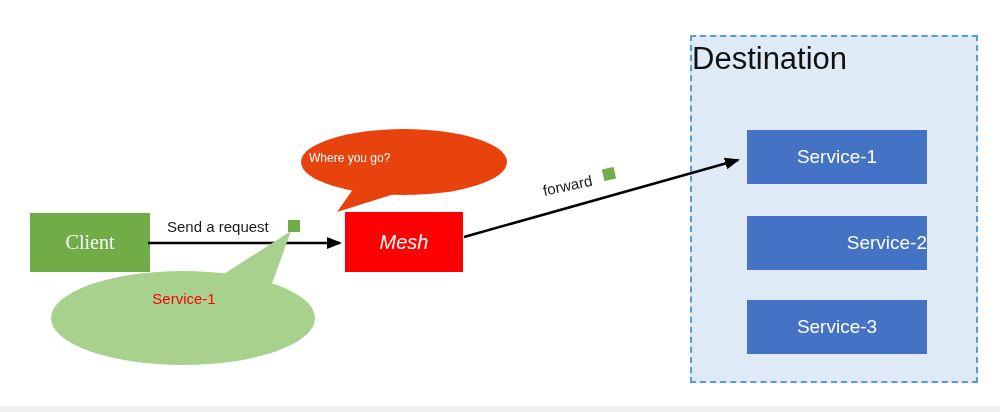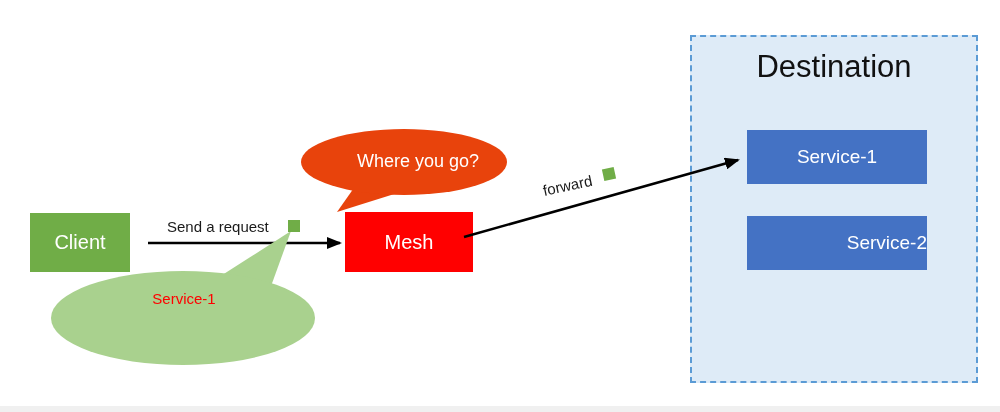--- a/index.html
+++ b/index.html
@@ -4,48 +4,48 @@
 <style>
   html,body { margin:0; padding:0; background:#ffffff; }
   .canvas {
     position:relative; width:1000px; height:412px; background:#ffffff;
     font-family:"Liberation Sans", sans-serif; overflow:hidden;
   }
   .box {
     position:absolute; display:flex; align-items:center; justify-content:center;
     color:#ffffff; font-size:20px;
   }
-  .client { left:30px; top:213px; width:100px; height:59px; background:#70AD47; }
-  .mesh   { left:345px; top:212px; width:128px; height:60px; background:#FF0000; }
+  .client { left:30px; top:213px; width:120px; height:59px; background:#70AD47;font-family:Liberation Serif, serif; }
+  .mesh   { left:345px; top:212px; width:118px; height:60px; background:#FF0000;font-style:italic; }
 
   .dest {
     position:absolute; left:690px; top:35px; width:288px; height:348px;
     background:#DEEBF7; border:2px dashed #5B9BD5; box-sizing:border-box;
   }
-  .dest-title { margin-top:12px; text-align:center; font-size:31px; color:#111111; }
+  .dest-title { margin-top:4px; font-size:31px; color:#111111; }
   .svc {
     position:absolute; left:55px; width:180px; height:54px; background:#4472C4;
     color:#ffffff; font-size:19px; display:flex; align-items:center; justify-content:center;
   }
   .svc1 { top:93px; } .svc2 { top:179px;justify-content:flex-end; } .svc3 { top:263px; }
 
   .overlay { position:absolute; left:0; top:0; pointer-events:none; }
   .arrow { stroke:#000000; stroke-width:2.5; }
 
   .lbl { position:absolute; font-size:15px; color:#1a1a1a; white-space:nowrap; }
   .send { left:167px; top:218px; }
   .fwd  { left:543px; top:182px; transform:rotate(-12deg); transform-origin:left center; }
 
   .gsq { position:absolute; width:12px; height:12px; background:#70AD47; }
   .gsq1 { left:288px; top:220px; }
   .gsq2 { left:603px; top:168px; transform:rotate(-12deg); }
 
   .qtext {
-    position:absolute; left:323px; top:151px; width:190px; text-align:center;
-    color:#ffffff; font-size:18px;
+    position:absolute; left:309px; top:151px; width:190px; 
+    color:#ffffff; font-size:12px;
   }
   .atext {
     position:absolute; left:68px; top:288px; width:232px; text-align:center;
     font-size:15px; line-height:21px; color:#1a1a1a;
   }
   .atext .red { color:#FF0000; }
 
   .bottom-strip { position:absolute; left:0; bottom:0; width:1000px; height:6px; background:#f0f0f0; }
 </style>
 </head>
@@ -53,20 +53,23 @@
 
 <div class="canvas">
 
   <div class="dest">
     <div class="dest-title">Destination</div>
     <div class="svc svc1">
       <span>Service-1</span>
     </div>
     <div class="svc svc2">
       <span>Service-2</span>
+    </div>
+    <div class="svc svc3">
+      <span>Service-3</span>
     </div>
   </div>
 
   <div class="box client">
     <span>Client</span>
   </div>
   <div class="box mesh">
     <span>Mesh</span>
   </div>
 

